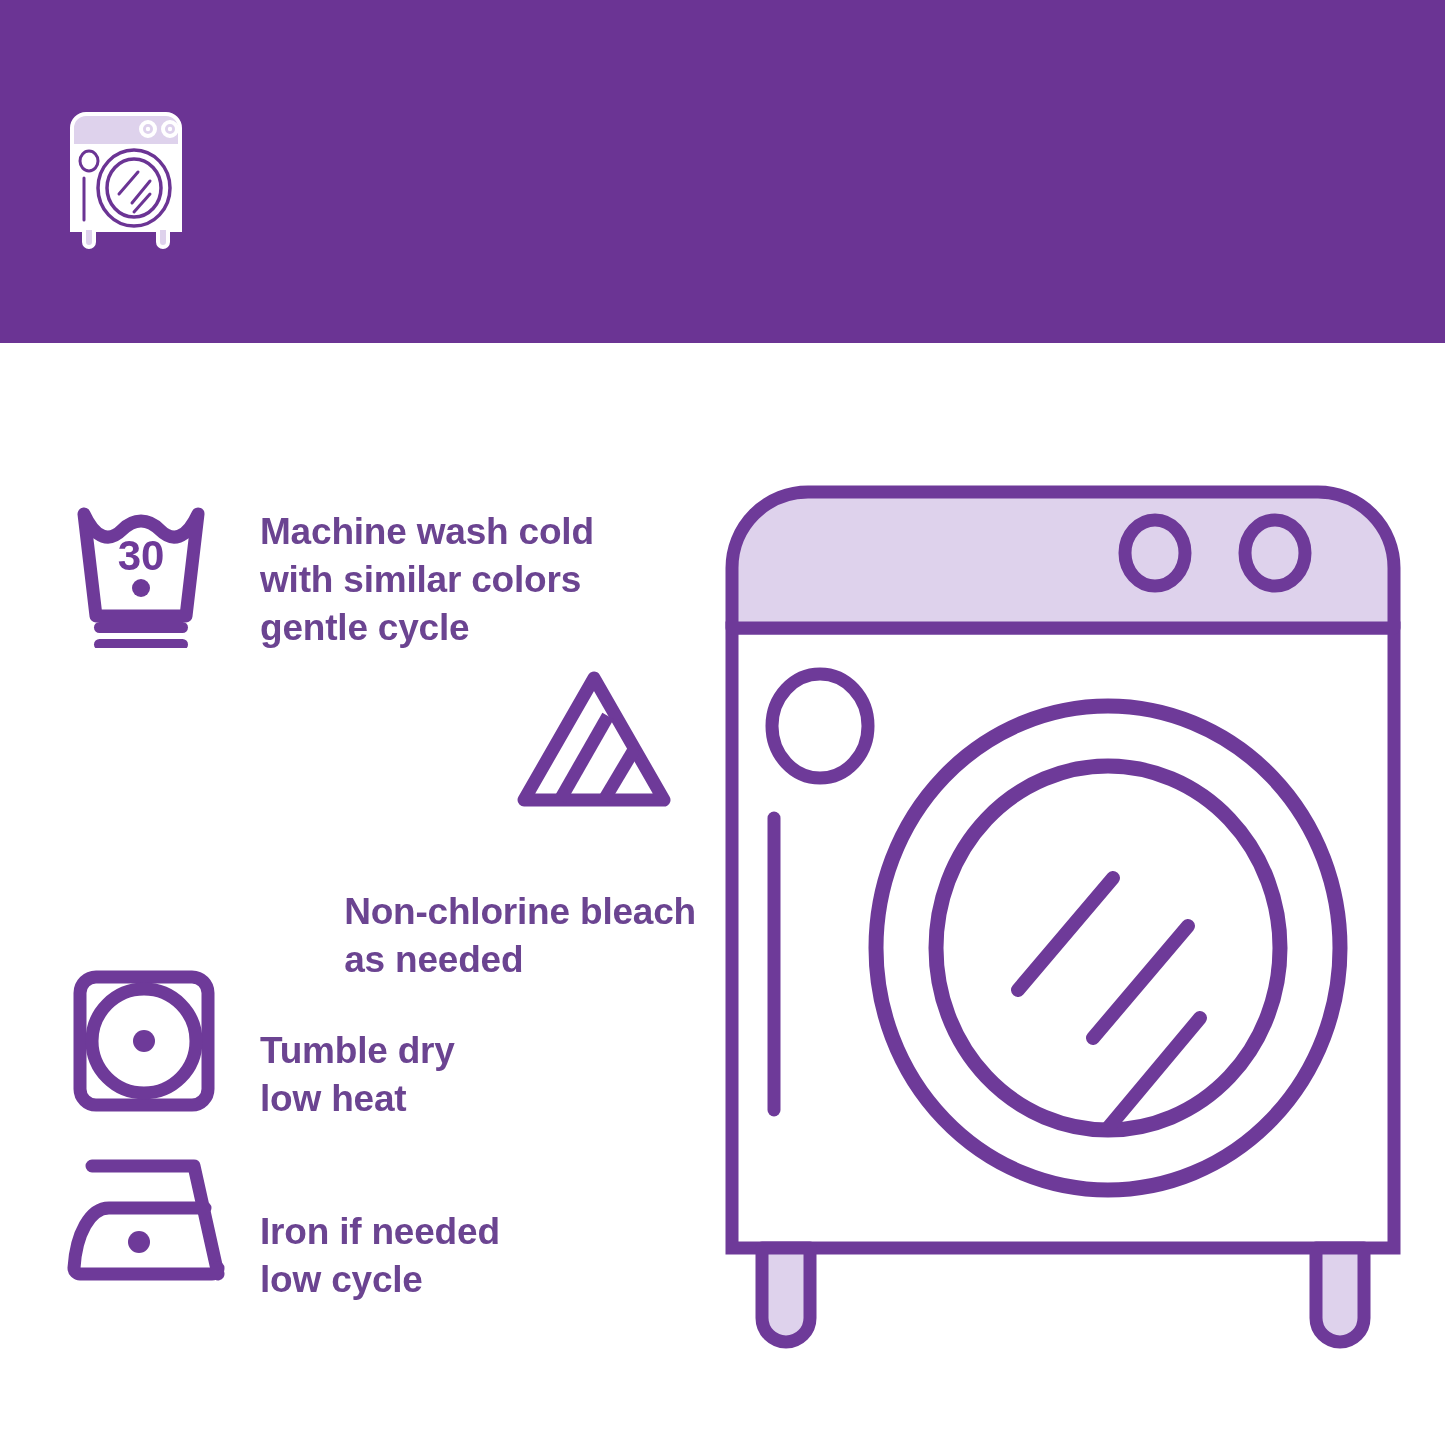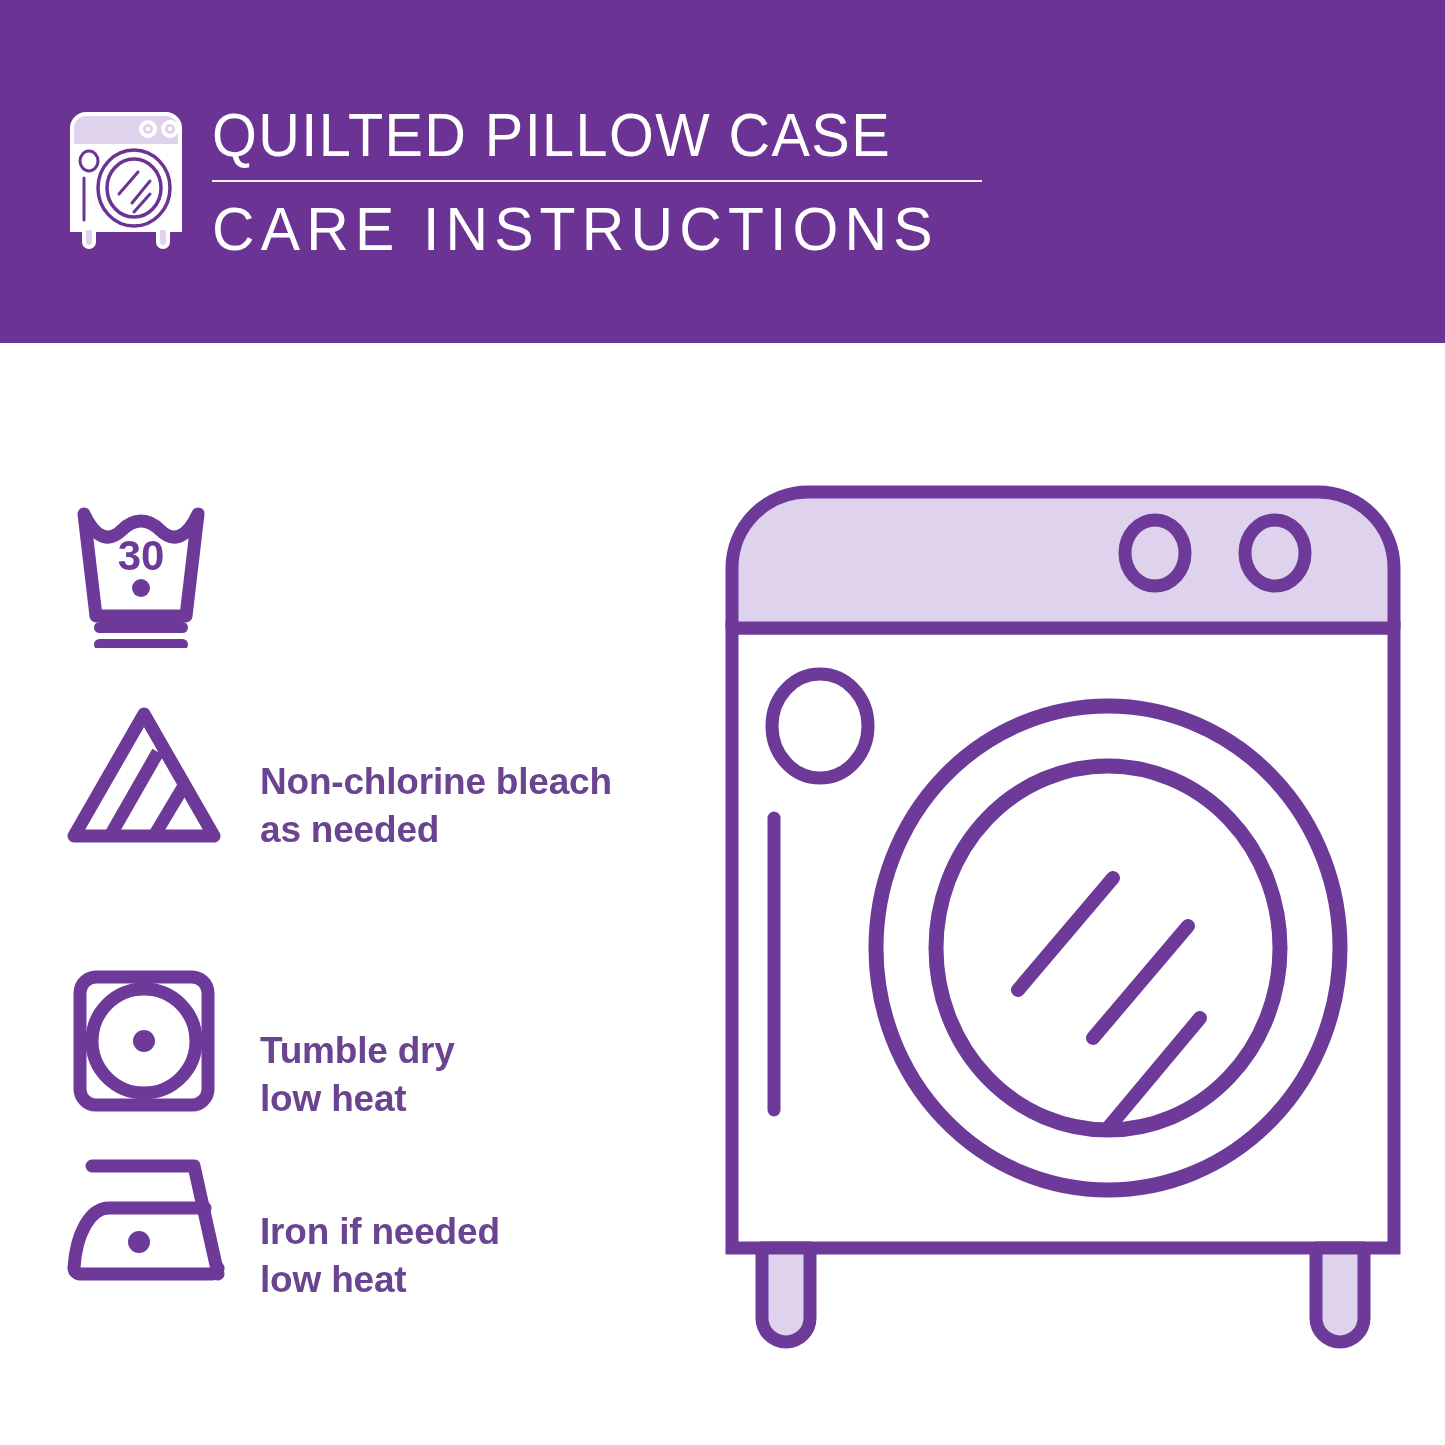--- a/index.html
+++ b/index.html
@@ -89,21 +89,21 @@
     font-weight: 700;
     color: #6B4491;
     line-height: 1.30;
     letter-spacing: -0.2px;
     padding-left: 14px;
     padding-top: 4px;
     white-space: pre-line;
   }
 
   #row-wash  { top: 498px; }
-  #row-bleach{ top: 700px; }
+  #row-bleach{ top: 664px; flex-direction: column; }
   #row-dry   { top: 969px; }
   #row-iron  { top: 1150px; }
 
   #row-bleach .care-text { padding-top: 44px; }
   #row-dry    .care-text { padding-top: 26px; }
   #row-iron   .care-text { padding-top: 30px; }
 
   
   #machine-illustration {
     position: absolute;
@@ -141,45 +141,43 @@
 
         <ellipse cx="72" cy="88" rx="36" ry="38" fill="#FFFFFF" stroke="#6B3494" stroke-width="3.5"></ellipse>
         <ellipse cx="72" cy="88" rx="27" ry="29" fill="#FFFFFF" stroke="#6B3494" stroke-width="3.5"></ellipse>
 
         <line x1="57" y1="94" x2="76" y2="72" stroke="#6B3494" stroke-width="3" stroke-linecap="round"></line>
         <line x1="70" y1="103" x2="88" y2="81" stroke="#6B3494" stroke-width="3" stroke-linecap="round"></line>
         <line x1="72" y1="112" x2="88" y2="94" stroke="#6B3494" stroke-width="3" stroke-linecap="round"></line>
       </svg>
     </div>
 
-    <div id="header-text-block">
-      <div id="title-main">QUILTED PILLOW CASE</div>
-      <div id="title-divider"></div>
-      <div id="title-sub">CARE INSTRUCTIONS</div>
-    </div>
   </div>
 
   <div class="care-row" id="row-wash">
     <div class="care-symbol">
       <svg viewBox="0 0 170 150" width="170" height="150" aria-hidden="true">
 
         <path d="M18 16
                  C 30 42, 44 44, 56 32
                  C 68 20, 82 20, 94 32
                  C 106 44, 120 42, 132 16
                  L 120 118 L 30 118 Z" fill="none" stroke="#6E3A99" stroke-width="13" stroke-linejoin="round" stroke-linecap="round"></path>
 
         <text x="75" y="72" font-family="Liberation Sans, sans-serif" font-size="42" font-weight="700" fill="#6E3A99" text-anchor="middle">30</text>
 
         <circle cx="75" cy="90" r="9" fill="#6E3A99"></circle>
 
         <rect x="28" y="124" width="94" height="11" rx="5.5" fill="#6E3A99"></rect>
         <rect x="28" y="141" width="94" height="11" rx="5.5" fill="#6E3A99"></rect>
       </svg>
     </div>
+    <div class="care-text">Machine wash cold
+with similar colors
+gentle cycle</div>
   </div>
 
   <div class="care-row" id="row-bleach">
     <div class="care-symbol">
       <svg viewBox="0 0 170 150" width="170" height="150" aria-hidden="true">
 
         <path d="M78 14 L 148 136 L 8 136 Z" fill="none" stroke="#6E3A99" stroke-width="13" stroke-linejoin="round"></path>
 
         <line x1="44" y1="136" x2="92" y2="52" stroke="#6E3A99" stroke-width="13" stroke-linecap="butt"></line>
         <line x1="88" y1="136" x2="119" y2="84" stroke="#6E3A99" stroke-width="13" stroke-linecap="butt"></line>
@@ -207,21 +205,21 @@
 
         <path d="M26 16 H 128 L 152 124" fill="none" stroke="#6E3A99" stroke-width="13" stroke-linecap="round" stroke-linejoin="round"></path>
 
         <path d="M139 58 H 43 C 24 58, 10 84, 8 118
                  a 6 6 0 0 0 6 6 H 146 a 6 6 0 0 0 6 -6" fill="none" stroke="#6E3A99" stroke-width="13" stroke-linecap="round" stroke-linejoin="round"></path>
 
         <circle cx="73" cy="92" r="11" fill="#6E3A99"></circle>
       </svg>
     </div>
     <div class="care-text">Iron if needed
-low heat</div>
+low cycle</div>
   </div>
 
   <div id="machine-illustration">
     <svg viewBox="0 0 690 890" width="690" height="890" aria-hidden="true">
 
       <rect x="14" y="150" width="662" height="620" fill="#FFFFFF" stroke="#6E3A99" stroke-width="13"></rect>
 
       <path d="M44 770 v70 a24 24 0 0 0 48 0 v-70 z" fill="#DED2EC" stroke="#6E3A99" stroke-width="13" stroke-linejoin="round"></path>
       <path d="M598 770 v70 a24 24 0 0 0 48 0 v-70 z" fill="#DED2EC" stroke="#6E3A99" stroke-width="13" stroke-linejoin="round"></path>
 

